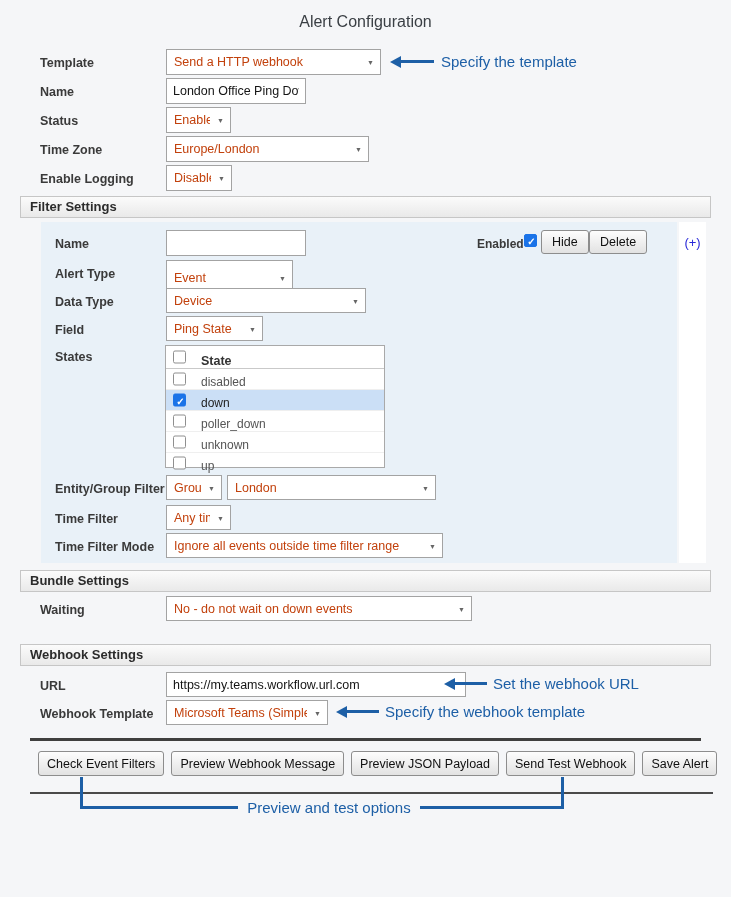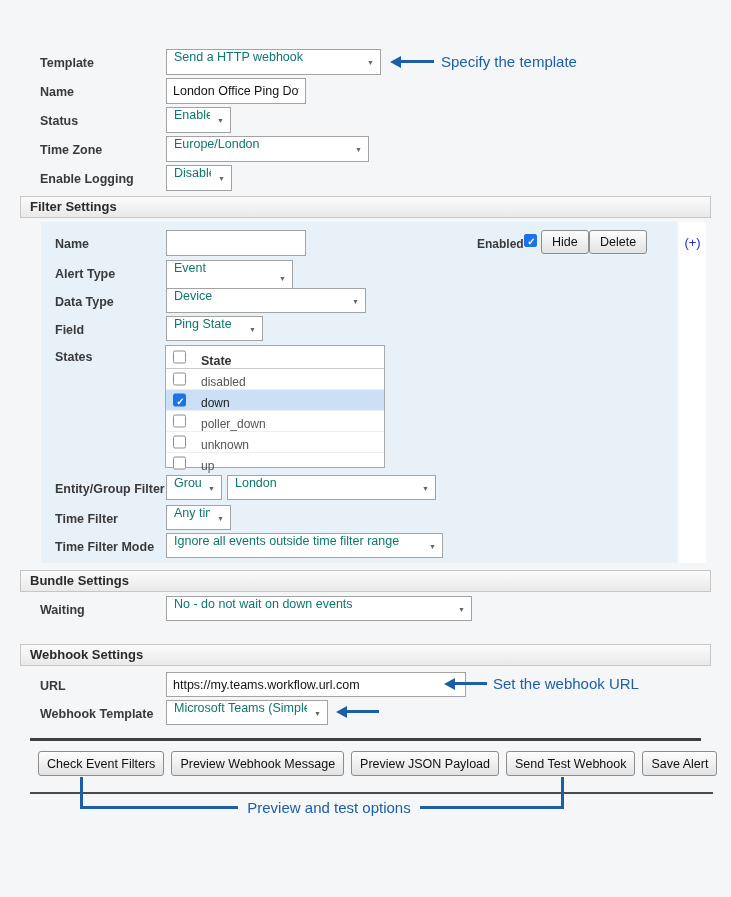--- a/index.html
+++ b/index.html
@@ -1,20 +1,20 @@
 <!DOCTYPE html>
 <html><head>
 <meta charset="utf-8">
 <style>
   html,body{margin:0;padding:0;}
   .page{position:relative;width:731px;height:897px;background:#f5f6f8;font-family:"Liberation Sans",sans-serif;overflow:hidden;}
   .page-title{position:absolute;top:13px;left:0;width:731px;text-align:center;font-size:16px;color:#3a3f44;}
   .lbl{position:absolute;font-size:12.5px;font-weight:bold;color:#3a3a3a;white-space:nowrap;}
   .select{position:absolute;height:26px;background:#fff;border:1px solid #a3a3a3;box-sizing:border-box;
-          display:flex;padding:0 20px 0 7px;font-size:12.5px;color:#0f766e;cursor:default;}
+          display:flex;align-items:center;padding:0 20px 0 7px;font-size:12.5px;color:#c2410c;cursor:default;}
   .select .sel-val{white-space:nowrap;overflow:hidden;}
   .dd-arrow{position:absolute;right:6px;top:50%;transform:translateY(-50%);font-size:7px;color:#666;}
   .dd-arrow::after{content:"▼";}
   .input{position:absolute;height:26px;background:#fff;border:1px solid #a3a3a3;box-sizing:border-box;
          font-size:12.5px;color:#141414;padding:0 6px;font-family:"Liberation Sans",sans-serif;outline:none;}
   .sec-header{position:absolute;left:20px;width:691px;height:22px;box-sizing:border-box;
               background:linear-gradient(#fbfbfb,#e9e9e9);border:1px solid #c6c6c6;
               font-weight:bold;font-size:13px;color:#2b2b2b;line-height:20px;padding-left:9px;}
   .panel{position:absolute;left:41px;top:222px;width:636px;height:341px;background:#e9f1f8;}
   .add-col{position:absolute;left:679px;top:222px;width:27px;height:341px;background:#ffffff;text-align:center;}
@@ -51,20 +51,21 @@
                background:#f7f8fa;border:2px solid #1b1b1b;}
   .preview-title{position:absolute;left:18px;top:9px;font-size:16px;font-weight:bold;color:#222;}
   .preview-msg{position:absolute;left:18px;top:36px;font-size:11.5px;color:#2f2f2f;
                font-family:"DejaVu Sans Mono",monospace;}
 </style>
 </head>
 <body>
 
 <div class="page">
 
+  <div class="page-title">Alert Configuration</div>
 
   <div class="lbl" style="left:40px;top:56px">Template</div>
   <div class="select" style="left:166px;top:49px;width:215px">
     <span class="sel-val">Send a HTTP webhook</span>
     <span class="dd-arrow"></span>
   </div>
   <div class="arrow-head" style="left:390px;top:56px"></div>
   <div class="arrow-line" style="left:400px;top:60px;width:34px"></div>
   <div class="ann" style="left:441px;top:53px">Specify the template</div>
 
@@ -186,20 +187,21 @@
   <div class="arrow-line" style="left:454px;top:682px;width:33px"></div>
   <div class="ann" style="left:493px;top:675px">Set the webhook URL</div>
 
   <div class="lbl" style="left:40px;top:707px">Webhook Template</div>
   <div class="select" style="left:166px;top:700px;width:162px;height:25px">
     <span class="sel-val">Microsoft Teams (Simple)</span>
     <span class="dd-arrow"></span>
   </div>
   <div class="arrow-head" style="left:336px;top:706px"></div>
   <div class="arrow-line" style="left:346px;top:710px;width:33px"></div>
+  <div class="ann" style="left:385px;top:703px">Specify the webhook template</div>
 
   <div class="rule" style="left:30px;top:738px;width:671px;height:3px"></div>
 
   <div class="btn-row">
     <div class="action-btn">Check Event Filters</div>
     <div class="action-btn">Preview Webhook Message</div>
     <div class="action-btn">Preview JSON Payload</div>
     <div class="action-btn">Send Test Webhook</div>
     <div class="action-btn">Save Alert</div>
   </div>

